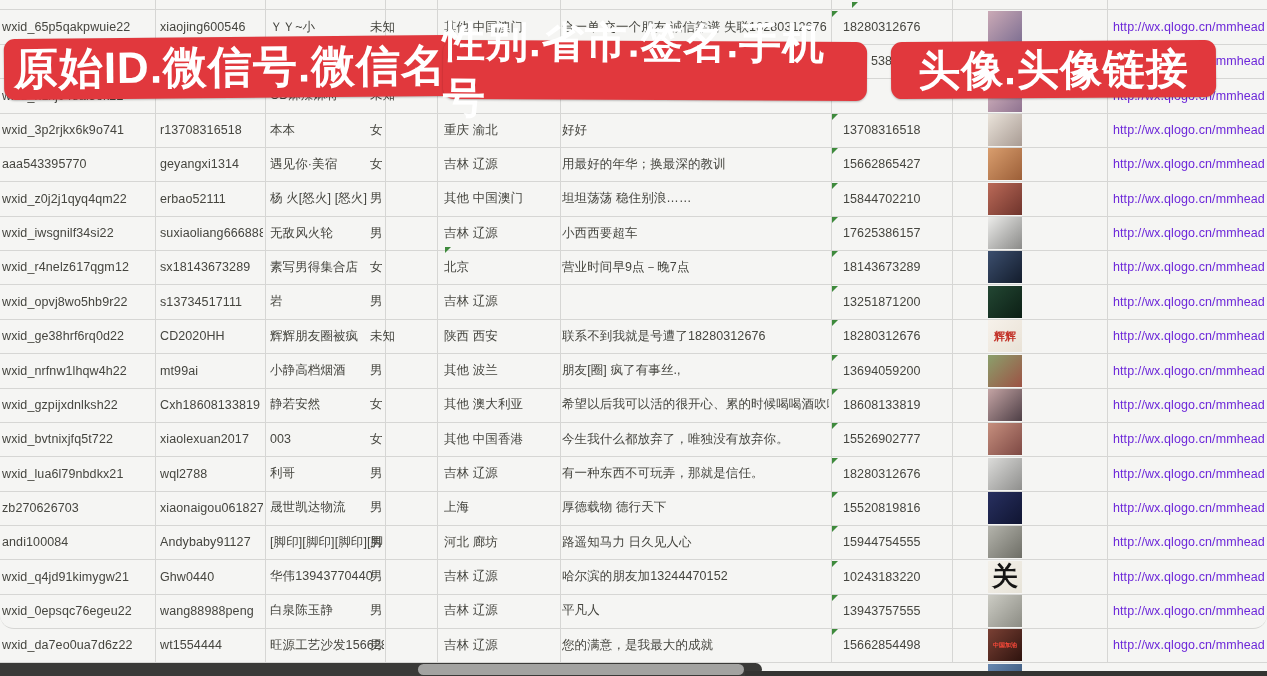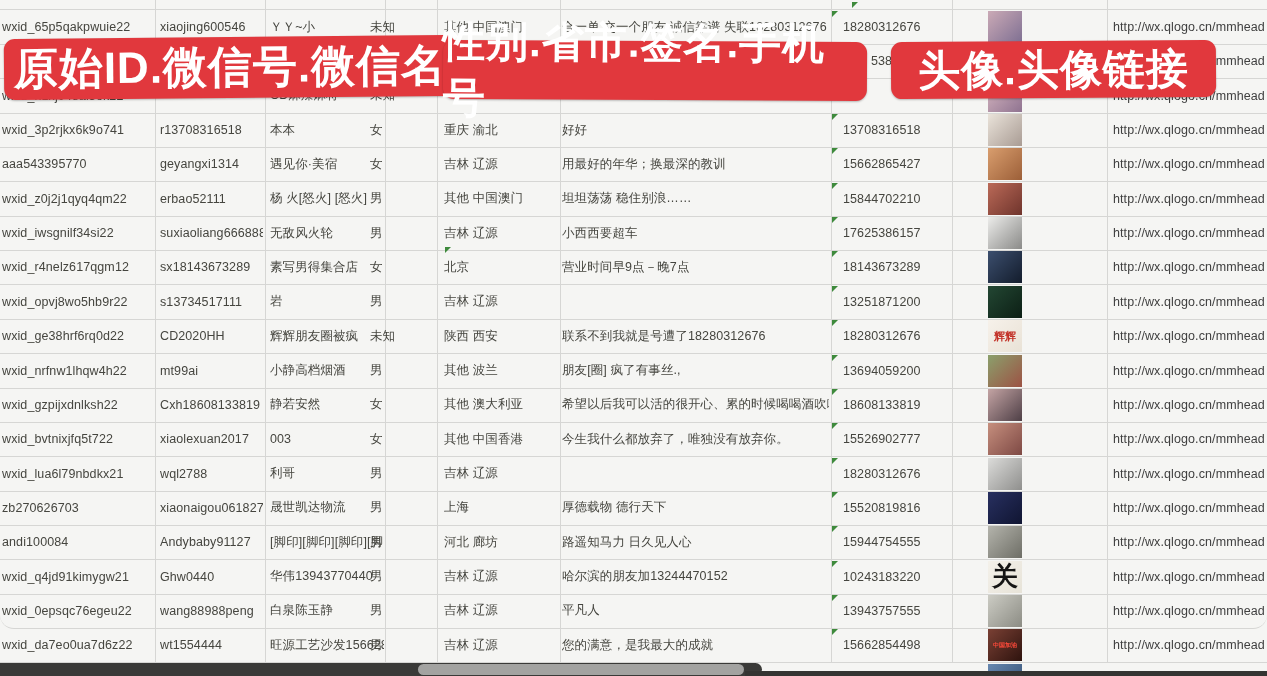--- a/index.html
+++ b/index.html
@@ -15,21 +15,21 @@
   .row{position:absolute; left:0; width:1267px; height:35px; border-bottom:1px solid #d6d6d4; z-index:2; box-sizing:border-box;}
   .cell{position:absolute; top:0; height:100%; display:flex; align-items:center;
         font-size:12.5px; color:#45453f; white-space:nowrap; overflow:hidden; letter-spacing:0.1px;}
   .c-id    {left:2px;    width:150px;}
   .c-wxno  {left:160px;  width:103px;}
   .c-name  {left:270px;  width:114px;}
   .c-gender{left:370px;  width:44px;}
   .c-region{left:444px;  width:114px;}
   .c-sig   {left:562px;  width:267px;}
   .c-phone {left:843px;  width:107px;}
-  .c-link  {left:1113px; width:154px; color:#404040;}
+  .c-link  {left:1113px; width:154px; color:#6d28d9;}
   .avatar{position:absolute; left:988px; top:1px; width:34px; height:32px;
           display:flex; align-items:flex-start; justify-content:center;
           font-weight:bold; line-height:1.1; overflow:hidden; z-index:3; text-align:center;}
   
   .tri{position:absolute; left:832px; top:1px; width:0; height:0;
        border-top:6px solid #3e8a3c; border-right:6px solid transparent; z-index:4;}
   .tri-static{position:absolute; width:0; height:0;
        border-top:6px solid #3e8a3c; border-right:6px solid transparent; z-index:4;}
   
   #rows .row:nth-child(2) .c-phone{padding-left:28px;}
@@ -223,20 +223,21 @@
       <div class="avatar" style="background: linear-gradient(135deg, rgb(198, 143, 126), rgb(126, 73, 68));"></div>
       <div class="cell c-link">http://wx.qlogo.cn/mmhead</div>
       <div class="tri"></div>
     </div>
       <div class="row" style="top: 456.55px;">
       <div class="cell c-id">wxid_lua6l79nbdkx21</div>
       <div class="cell c-wxno">wql2788</div>
       <div class="cell c-name">利哥</div>
       <div class="cell c-gender">男</div>
       <div class="cell c-region">吉林 辽源</div>
+      <div class="cell c-sig">有一种东西不可玩弄，那就是信任。</div>
       <div class="cell c-phone">18280312676</div>
       <div class="avatar" style="background: linear-gradient(135deg, rgb(220, 220, 218), rgb(143, 143, 141));"></div>
       <div class="cell c-link">http://wx.qlogo.cn/mmhead</div>
       <div class="tri"></div>
     </div>
       <div class="row" style="top: 490.9px;">
       <div class="cell c-id">zb270626703</div>
       <div class="cell c-wxno">xiaonaigou061827</div>
       <div class="cell c-name">晟世凯达物流</div>
       <div class="cell c-gender">男</div>

